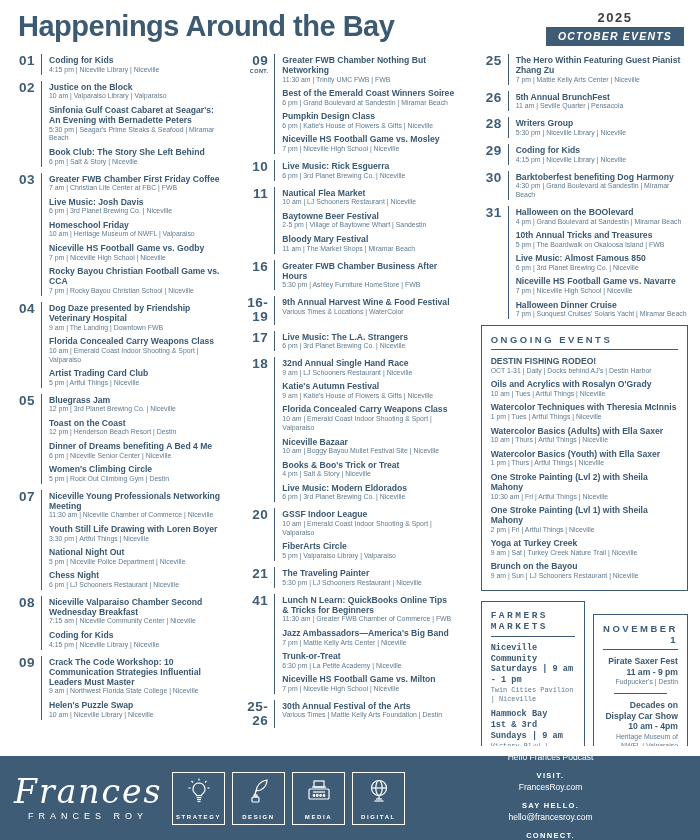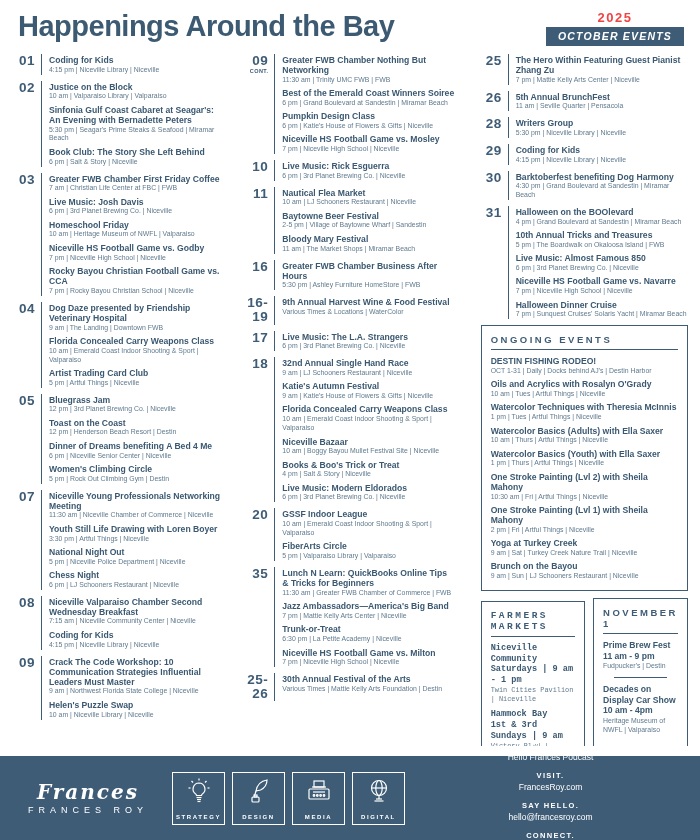--- a/index.html
+++ b/index.html
@@ -6,46 +6,46 @@
   html,body { width:700px; height:840px; }
   body {
     font-family:"Liberation Sans", sans-serif;
     background:#ffffff; color:#3E5C76;
     position:relative; overflow:hidden;
   }
   
   .header { display:flex; justify-content:space-between; align-items:flex-start; padding:10px 16px 2px 18px; }
   .title { font-size:29px; font-weight:bold; color:#3D5A73; letter-spacing:-0.5px; }
   .hdr-right { text-align:center; margin-top:0; }
-  .year { font-size:13px; font-weight:bold; letter-spacing:1.5px; color:#ef4444; }
+  .year { font-size:13px; font-weight:bold; letter-spacing:1.5px; color:#404040; }
   .badge { margin-top:2px; background:#3E5C76; color:#fff; font-size:10.5px; font-weight:bold; letter-spacing:1.2px; padding:3px 12px 4px;font-style:italic; }
   
   .main { display:flex; gap:26px; padding:6px 12px 0 14px; height:698px; overflow:hidden; }
   .col { flex:1; min-width:0; }
   .group { display:flex; margin-bottom:6px; }
   .day { width:27px; flex:none; text-align:right; padding-right:6px; font-size:13.5px; font-weight:bold; color:#3E5C76; line-height:1.05; letter-spacing:0.5px; }
   .day-sub { font-size:5.5px; letter-spacing:0.4px; margin-top:1px; font-weight:bold; }
   .evts { flex:1; min-width:0; border-left:1px solid #3E5C76; padding-left:7px; padding-top:1px; }
   .evt { margin-bottom:3.5px; }
   .evt:last-child { margin-bottom:0; }
   .t { font-size:8.6px; font-weight:bold; color:#3A5871; line-height:1.18; }
   .d { font-size:6.9px; color:#5F7A8E; line-height:1.3; margin-top:0.5px; }
   
   .box { border:1px solid #3E5C76; padding:8px 9px 9px; margin-top:4px; }
   .box-title { font-size:9.5px; font-weight:bold; letter-spacing:2.5px; color:#3E5C76; border-bottom:1px solid #3E5C76; padding-bottom:4px; margin-bottom:6px; }
   .bottom-boxes { display:flex; gap:8px; margin-top:7px; }
   .box.farmers { flex:1.3; margin-top:3px;font-family:Liberation Mono, monospace; }
-  .box.november { flex:1; margin-top:0; text-align:left; }
+  .box.november { flex:1; margin-top:16px; text-align:right; }
   .mk { margin-bottom:5px; }
   .mk .t2 { font-size:8.6px; font-weight:bold; color:#3A5871; line-height:1.25; }
   .nov-div { border:none; border-top:1px solid #3E5C76; width:70%; margin:6px auto; }
   
   .footer { position:absolute; left:0; bottom:0; width:700px; height:84px; background:#3E5C76; color:#fff; display:flex; align-items:center; padding:0 14px; gap:10px; }
   .brand { width:148px; flex:none; text-align:center; }
-  .brand-script { font-family:"DejaVu Serif", serif; font-style:italic; font-size:20px; line-height:1; letter-spacing:2px;font-weight:bold; }
+  .brand-script { font-family:"DejaVu Serif", serif; font-style:italic; font-size:33px; line-height:1; letter-spacing:2px; }
   .brand-name { font-size:9px; letter-spacing:5px; margin-top:3px; }
   .services { display:flex; gap:7px; flex:none; }
   .svc { width:53px; height:53px; border:1.5px solid #fff; display:flex; flex-direction:column; align-items:center; justify-content:space-between; padding:5px 2px 4px; }
   .svc-icon svg { display:block; }
   .svc-label { font-size:6px; letter-spacing:1.6px; font-weight:bold; }
   .contacts { flex:1; display:grid; grid-template-columns:1fr; row-gap:9px; text-align:center; }
   .cell .lbl { font-size:7.5px; font-weight:bold; letter-spacing:1.3px; }
   .cell .val { font-size:8.5px; margin-top:2px; }
   .social { display:flex; justify-content:center; gap:9px; margin-top:2px; align-items:center; }
   .social span svg { display:block; }
@@ -346,21 +346,32 @@
             <div class="d">10 am | Emerald Coast Indoor Shooting &amp; Sport | Valparaiso</div>
           </div>
           <div class="evt">
             <div class="t">FiberArts Circle</div>
             <div class="d">5 pm | Valparaiso Library | Valparaiso</div>
           </div>
         </div>
       </div>
       <div class="group">
         <div class="day">
-          <div class="day-line">35</div>
+          <div class="day-line">21</div>
+        </div>
+        <div class="evts">
+          <div class="evt">
+            <div class="t">The Traveling Painter</div>
+            <div class="d">5:30 pm | LJ Schooners Restaurant | Niceville</div>
+          </div>
+        </div>
+      </div>
+      <div class="group">
+        <div class="day">
+          <div class="day-line">41</div>
         </div>
         <div class="evts">
           <div class="evt">
             <div class="t">Lunch N Learn: QuickBooks Online Tips &amp; Tricks for Beginners</div>
             <div class="d">11:30 am | Greater FWB Chamber of Commerce | FWB</div>
           </div>
           <div class="evt">
             <div class="t">Jazz Ambassadors—America's Big Band</div>
             <div class="d">7 pm | Mattie Kelly Arts Center | Niceville</div>
           </div>
@@ -531,21 +542,21 @@
               <div class="t2">Grand Boulevard</div>
               <div class="t2">Saturdays | 9 am - 1 pm</div>
               <div class="d">Grand Boulevard | Miramar Beach</div>
             </div>
           </div>
       </div>
       <div class="box november">
         <div class="box-title">NOVEMBER 1</div>
         <div id="november-entries">
             <div class="mk">
-              <div class="t2">Prime Brew Fest</div>
+              <div class="t2">Pirate Saxer Fest</div>
               <div class="t2">11 am - 9 pm</div>
               <div class="d">Fudpucker's | Destin</div>
             </div>
             <hr class="nov-div">
             <div class="mk">
               <div class="t2">Decades on Display Car Show</div>
               <div class="t2">10 am - 4pm</div>
               <div class="d">Heritage Museum of NWFL | Valparaiso</div>
             </div>
           </div>

